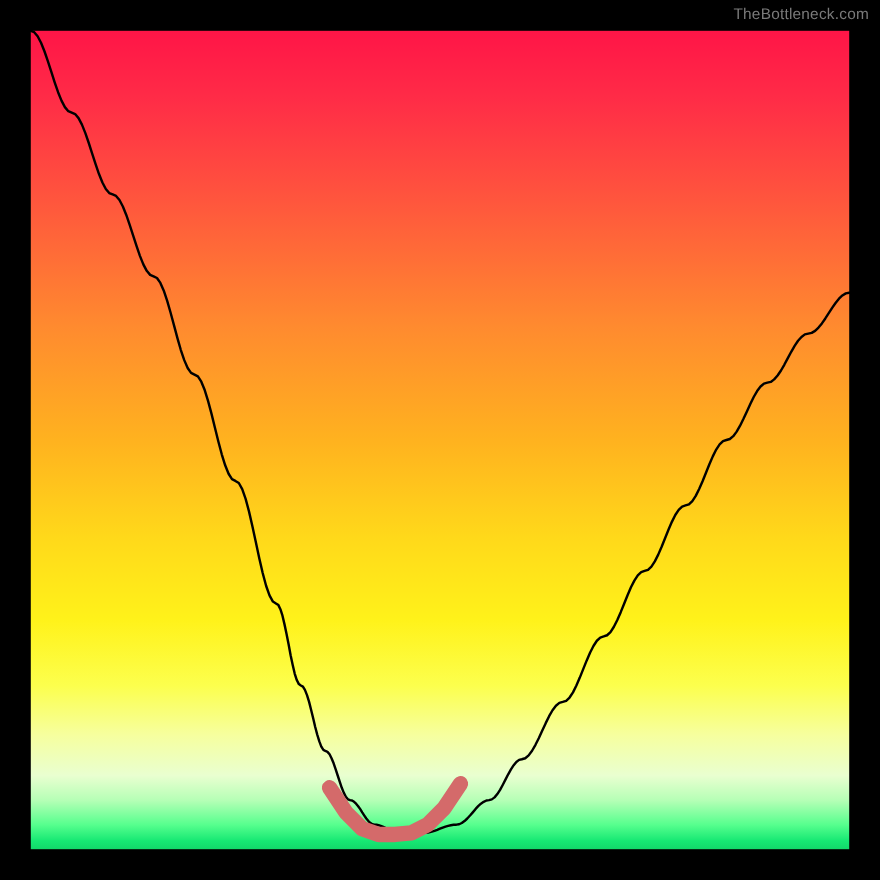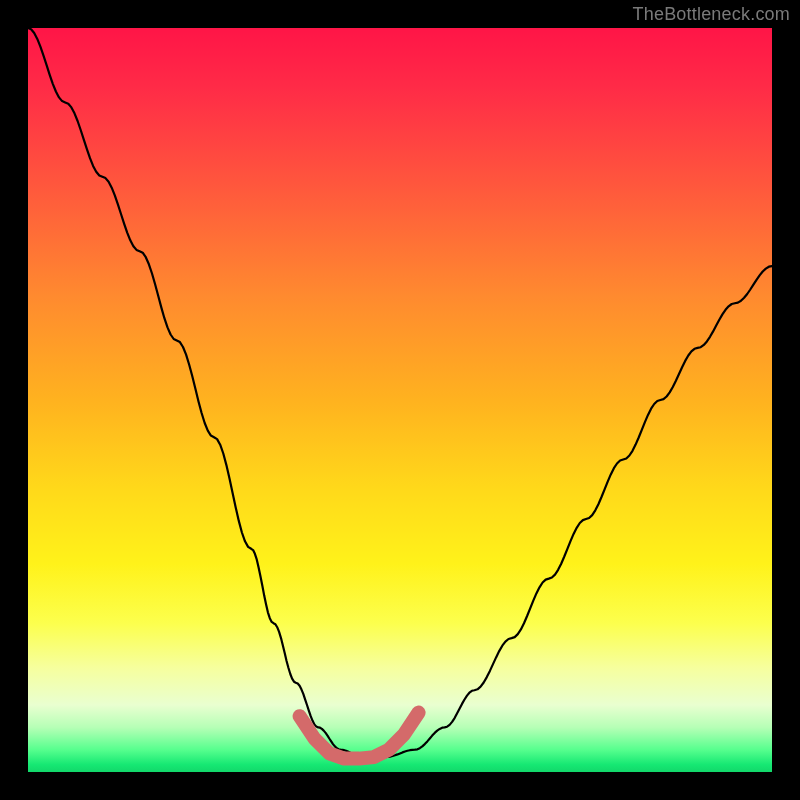--- a/index.html
+++ b/index.html
@@ -15,21 +15,21 @@
     position: relative;
     width: 800px;
     height: 800px;
     background: #000;
   }
   .watermark {
     position: absolute;
     top: 4px;
     right: 10px;
     color: #7a7a7a;
-    font-size: 18px;
+    font-size: 14px;
     font-weight: 500;
     letter-spacing: 0.2px;
     user-select: none;
   }
   .plot {
     position: absolute;
     left: 28px;
     top: 28px;
     width: 744px;
     height: 744px;

